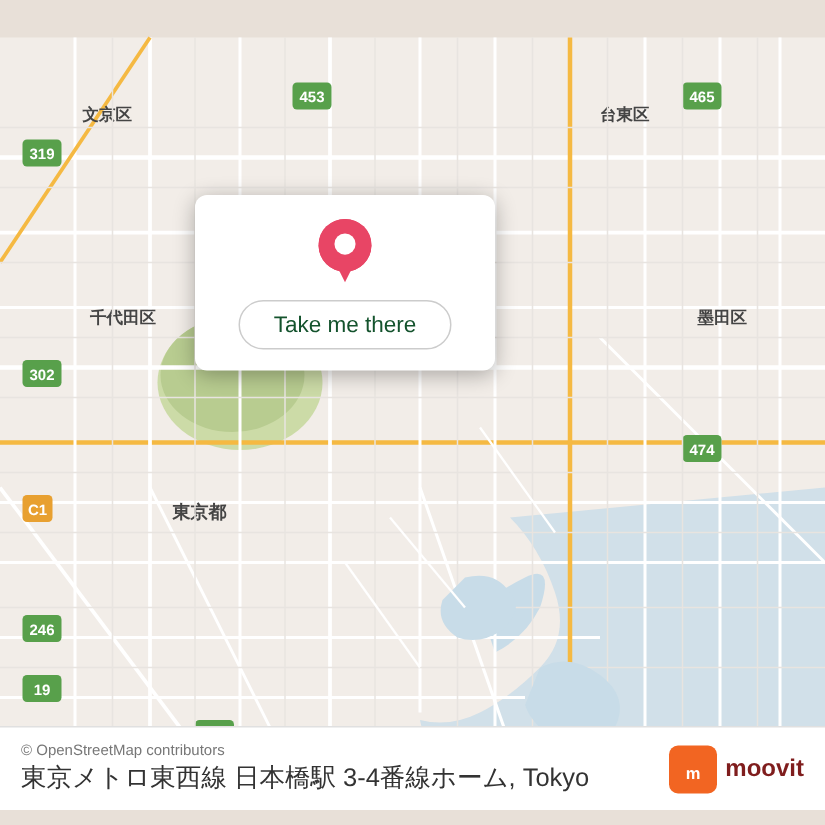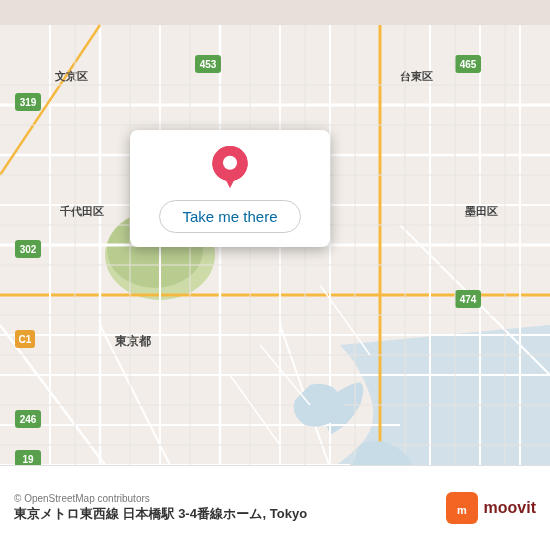--- a/index.html
+++ b/index.html
@@ -47,54 +47,54 @@
       height: 44px;
     }
 
     #take-me-there-btn {
       background: white;
       border: 1.5px solid #ccc;
       border-radius: 20px;
       padding: 7px 22px;
       font-size: 15px;
       font-weight: 500;
-      color: #0369a1;
+      color: #14532d;
       cursor: pointer;
       white-space: nowrap;
     }
 
     
     #bottom-bar {
       position: absolute;
-      bottom: 0;
+      bottom: 10px;
       left: 0;
       width: 100%;
       background: white;
-      padding: 26px 14px;
+      padding: 10px 14px;
       display: flex;
       align-items: center;
       justify-content: space-between;
       border-top: 1px solid #e0e0e0;
     }
 
     #bottom-info {
       display: flex;
       flex-direction: column;
       gap: 1px;
     }
 
     #attribution {
       font-size: 10px;
       color: #777;
     }
 
     #location-name {
-      font-size: 13px;
+      font-size: 17px;
       color: #333;
-      font-weight: 700;
+      font-weight: 400;
     }
 
     #moovit-logo {
       display: flex;
       align-items: center;
       gap: 6px;
     }
 
     #moovit-icon {
       width: 32px;

